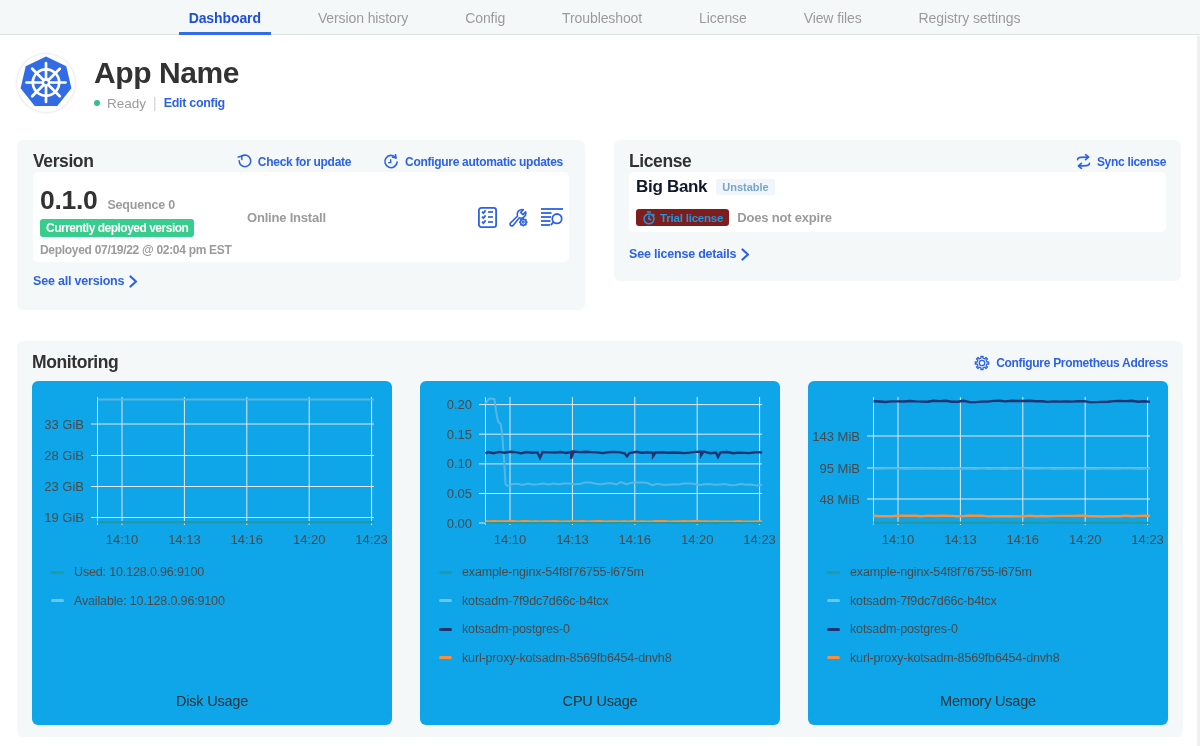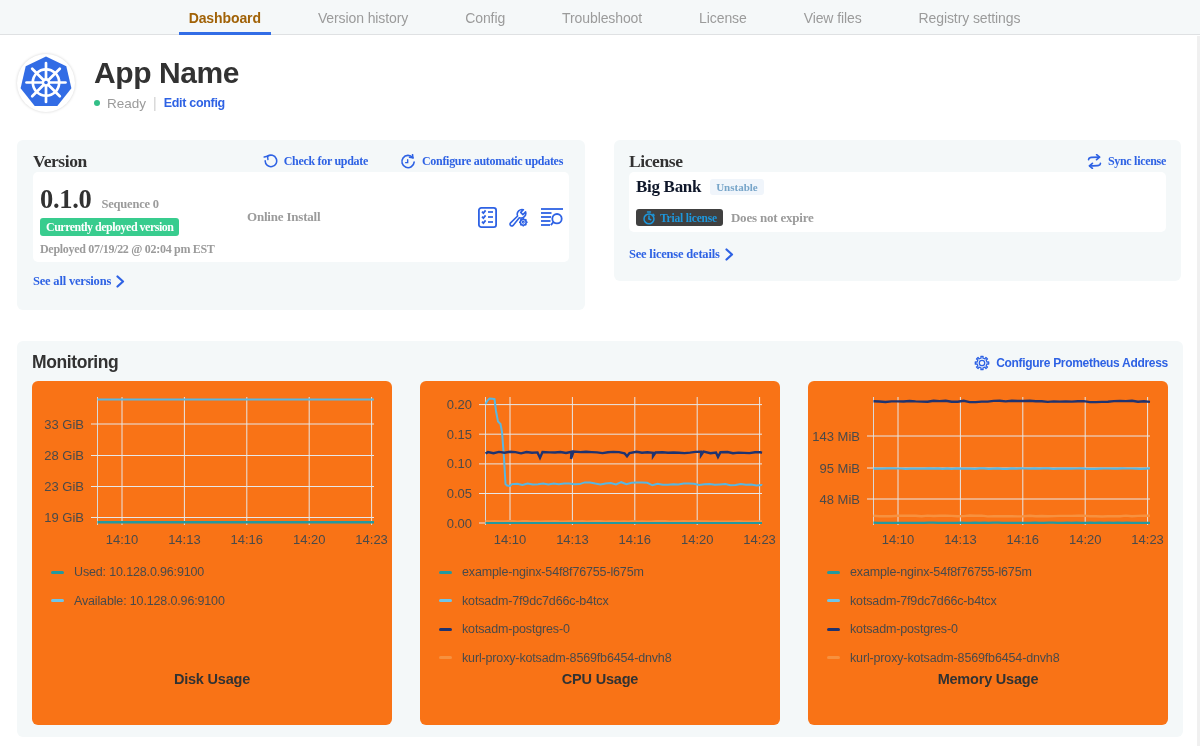--- a/index.html
+++ b/index.html
@@ -3,36 +3,36 @@
 <meta charset="utf-8">
 <style>
 * { margin:0; padding:0; box-sizing:border-box; }
 html,body { width:1200px; height:746px; background:#fff; font-family:"Liberation Sans", sans-serif; overflow:hidden; }
 a { text-decoration:none; }
 
 
 .nav { height:35px; background:#f5f8f9; border-bottom:1px solid #dfe1e3; display:flex; justify-content:center; }
 .tabs { display:flex; height:35px; margin-left:9px; }
 .tab { font-size:14px; color:#9b9b9b; padding:0 10px; margin:0 18.5px; display:flex; align-items:center; position:relative; letter-spacing:-.1px; }
-.tab.active { color:#a16207; font-weight:bold; border-bottom:3px solid #326de6; padding-top:3px; }
+.tab.active { color:#1d4ed8; font-weight:bold; border-bottom:3px solid #326de6; padding-top:3px; }
 
 
 .app-header { display:flex; align-items:flex-start; padding:19px 12px 0 17px; }
 .app-icon { width:58px; height:58px; border-radius:50%; background:#fff; box-shadow:0 0 3px rgba(0,0,0,.18); display:flex; align-items:center; justify-content:center; }
 .app-meta { margin-left:19px; }
 .app-name { font-size:30px; font-weight:bold; color:#323232; letter-spacing:-.4px; line-height:30px; margin-top:4px; }
 .app-sub { display:flex; align-items:center; margin-top:7px; font-size:13.5px; }
 .dot { width:6px; height:6px; border-radius:50%; background:#32bf87; margin-right:7px; }
 .ready { color:#9b9b9b; }
 .sep { color:#d0d0d0; margin:0 7px; font-size:14px; }
 .editcfg { color:#2e62e4; font-weight:bold; font-size:12.5px; letter-spacing:-.3px; }
 
 
 .cardrow { display:flex; padding:0 16px 0 17px; gap:29px; margin-top:28px; }
-.card { background:#f4f8f9; border-radius:6px;font-family:Liberation Serif, serif; }
+.card { background:#f4f8f9; border-radius:6px; }
 .vcard { width:568px; height:170px; padding:11px 16px; }
 .lcard { width:567px; height:141px; padding:11px 15px; align-self:flex-start; }
 .card-head { display:flex; justify-content:space-between; align-items:center; } .vcard .card-head { padding-right:6px; }
 .card-title { font-size:17.5px; font-weight:bold; color:#323232; letter-spacing:-.4px; }
 .head-links { display:flex; align-items:center; gap:32px; }
 .hlink { display:flex; align-items:center; gap:6px; color:#2e62e4; font-weight:bold; font-size:12px; letter-spacing:-.3px; }
 .inner { background:#fff; border-radius:5px; }
 .v-inner { height:90px; display:flex; align-items:center; padding:0 6px 0 7px; }
 .v-left { width:207px; margin-top:7px; }
 .v-ver { display:flex; align-items:baseline; }
@@ -42,33 +42,33 @@
 .v-deployed { font-size:12px; color:#9b9b9b; font-weight:bold; margin-top:6px; letter-spacing:-.3px; white-space:nowrap; }
 .v-mid { font-size:13px; color:#9b9b9b; font-weight:bold; letter-spacing:-.2px; }
 .v-icons { margin-left:auto; display:flex; align-items:center; gap:12px; }
 .see-link { display:inline-flex; align-items:center; margin-top:12px; color:#2e62e4; font-weight:bold; font-size:12.5px; gap:5px; letter-spacing:-.2px; }
 
 .l-inner { height:60px; padding:5px 7px; }
 .l-row1 { display:flex; align-items:center; }
 .l-name { font-size:17px; font-weight:bold; color:#0f172a; letter-spacing:-.3px; }
 .l-chan { margin-left:9px; background:#f0f5fb; color:#77a5c9; font-size:11px; font-weight:bold; padding:0 6px; height:16px; line-height:16px; border-radius:3px; }
 .l-row2 { display:flex; align-items:center; margin-top:12px; }
-.l-trial { display:flex; align-items:center; gap:4px; background:#404040; color:#1d97dc; font-size:11.5px; font-weight:bold; padding:0 6px; height:17px; border-radius:3px; letter-spacing:-.2px; }
+.l-trial { display:flex; align-items:center; gap:4px; background:#7f1d1d; color:#1d97dc; font-size:11.5px; font-weight:bold; padding:0 6px; height:17px; border-radius:3px; letter-spacing:-.2px; }
 .l-expire { margin-left:8px; color:#9b9b9b; font-size:13px; font-weight:bold; letter-spacing:-.2px; }
 
 
 .moncard { margin:31px 16px 0 17px; width:1166px; height:396px; background:#f4f8f9; border-radius:6px; padding:11px 15px; }
 .mon-head { display:flex; justify-content:space-between; align-items:center; }
 .charts { display:flex; gap:28px; margin-top:8px; }
-.chart-card { width:360px; height:344px; background:#f97316; border-radius:6px; position:relative; }
+.chart-card { width:360px; height:344px; background:#0ea5e9; border-radius:6px; position:relative; }
 .legend { position:absolute; left:19px; top:177px; }
 .leg-row { display:flex; align-items:center; height:28.5px; }
 .leg-dash { width:13px; height:3px; border-radius:2px; margin-right:10px; }
 .leg-txt { font-size:12.5px; color:#4a4a4a; letter-spacing:-.15px;text-align:right; }
-.chart-title { position:absolute; left:0; right:0; top:290px; text-align:center; font-size:14.5px; font-weight:bold; color:#323232; letter-spacing:-.2px; }
+.chart-title { position:absolute; left:0; right:0; top:312px; text-align:center; font-size:14.5px; font-weight:normal; color:#323232; letter-spacing:-.2px; }
 
 
 .scrollstrip { position:fixed; right:0; top:36px; width:3px; height:710px; background:#f0f0f0; }
 .lcard .see-link { margin-top:15px; }
 </style>
 </head>
 <body>
 <div class="nav">
   <div class="tabs">
     <div class="tab active">Dashboard</div>

